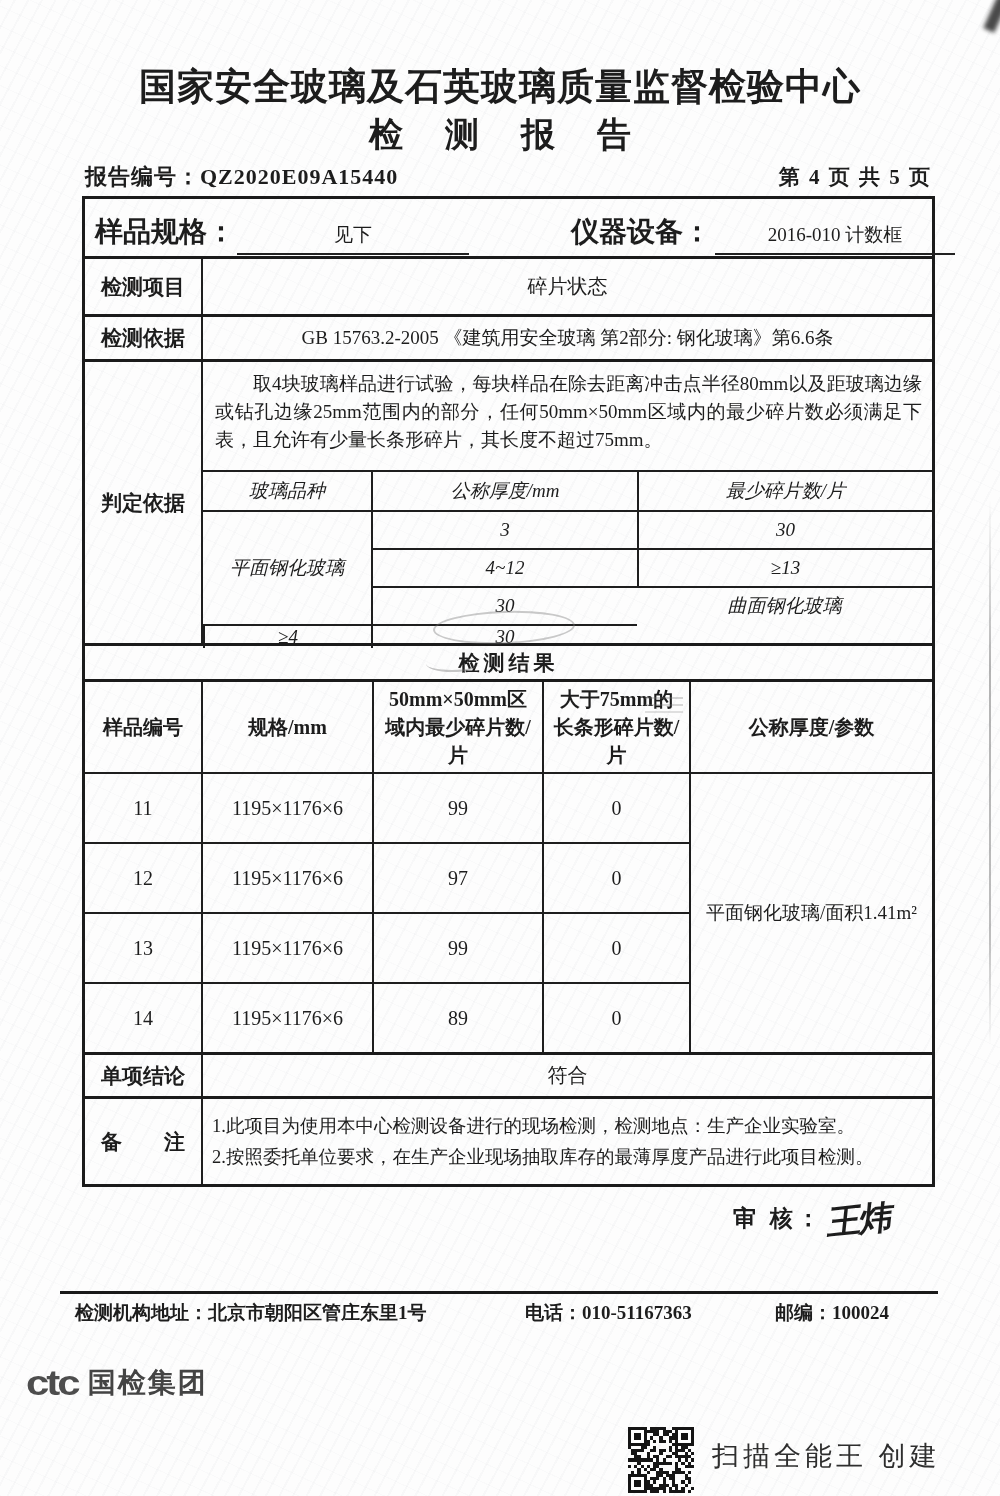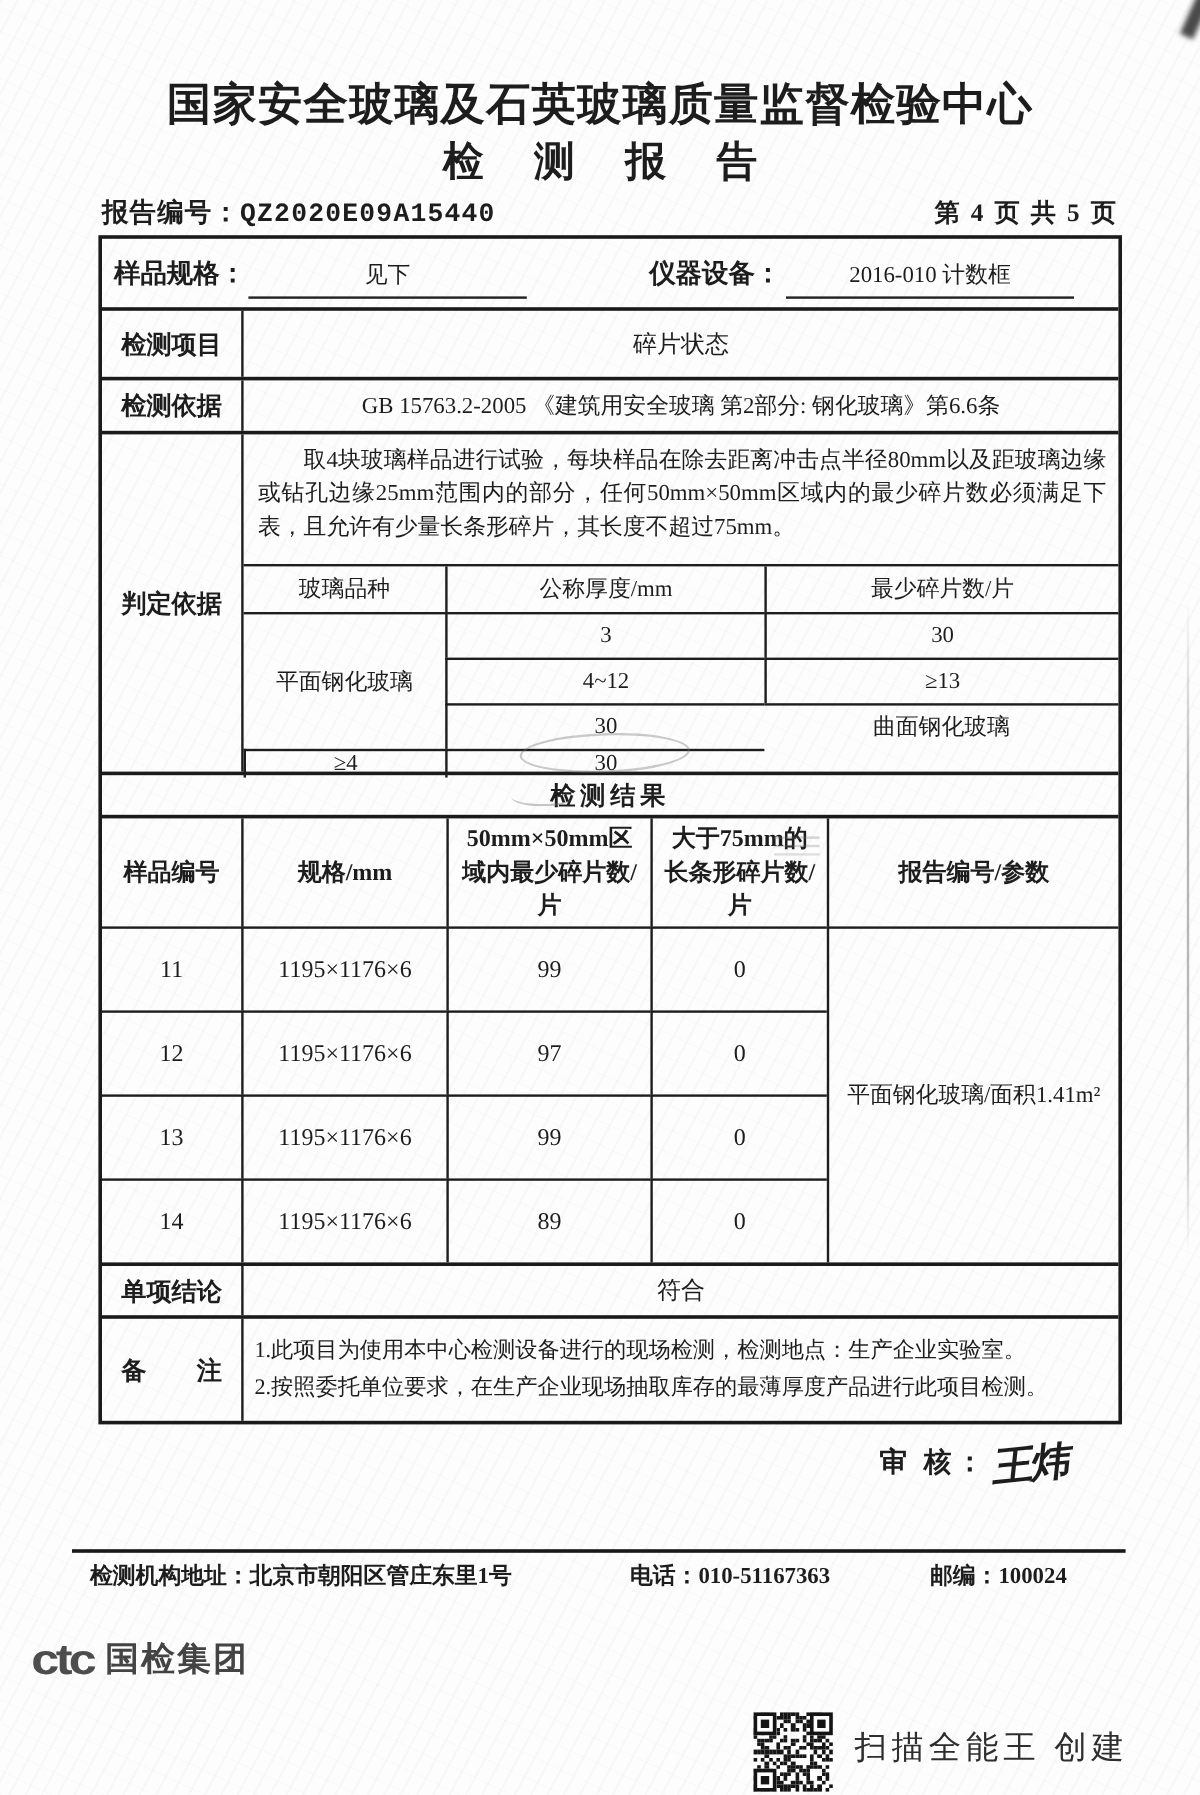--- a/index.html
+++ b/index.html
@@ -14,55 +14,55 @@
     font-family:"Liberation Serif","DejaVu Serif",serif;
     color:#1d1d1d;
   }
   
   .title1 { position:absolute; top:62px; left:0; width:100%;
     text-align:center; font-size:37px; font-weight:bold; letter-spacing:1px; }
   .title2 { position:absolute; top:112px; left:0; width:100%;
     text-align:center; font-size:34px; font-weight:bold; letter-spacing:42px; text-indent:42px; }
   .report-line { position:absolute; top:162px; left:85px; right:68px;
     display:flex; justify-content:space-between; align-items:baseline; }
-  .report-no { font-size:22px; font-weight:bold; letter-spacing:1px;font-family:Liberation Mono, monospace; }
+  .report-no { font-size:22px; font-weight:bold; letter-spacing:1px; }
   .page-ind { font-size:21px; font-weight:bold; letter-spacing:2px; }
 
   
   .maintable { position:absolute; left:82px; top:196px; width:853px;
     border:3px solid #1b1b1b; background:transparent; }
   .mrow { display:flex; align-items:stretch; border-top:3px solid #1b1b1b; }
   .mrow:first-child { border-top:none; }
   .label-col { flex:0 0 118px; border-right:2px solid #1e1e1e;
     display:flex; align-items:center; justify-content:center;
     font-weight:bold; font-size:21px; text-align:center; }
   .content-col { flex:1; display:flex; align-items:center; justify-content:center;
     font-size:20px; text-align:center; }
 
   
   .r-info { height:57px; display:flex; align-items:baseline; padding:14px 10px 0 10px; }
-  .info-label { font-weight:bold; font-size:22px; white-space:nowrap; }
+  .info-label { font-weight:bold; font-size:28px; white-space:nowrap; }
   .uline { border-bottom:2px solid #222; text-align:center; font-size:19px;
     padding-bottom:5px; }
   .uline.spec { flex:0 0 232px; margin-left:2px; }
   .info-label.inst { margin-left:102px; }
   .uline.inst { flex:0 0 240px; margin-left:4px; }
 
   .r-item  { height:58px; }
   .r-basis { height:45px; }
   .r-basis .content-col { font-size:19px; }
 
   
   .r-judge { height:284px; }
   .judge-right { flex:1; display:flex; flex-direction:column;gap:16px; }
   .judge-par { flex:0 0 90px; padding:8px 10px 0 12px; font-size:19px;
     line-height:28px; text-align:justify; text-indent:2em; }
   .judge-grid { flex:1; display:grid; border-top:2px solid #1e1e1e;
     grid-template-columns:168px 266px 1fr;
-    grid-template-rows:38px 38px 38px 38px 1fr; }
+    grid-template-rows:38px 38px 38px 38px 1fr;font-style:italic; }
   .jg { display:flex; align-items:center; justify-content:center;
     font-size:19px; border-left:2px solid #1e1e1e; border-top:2px solid #1e1e1e; }
   .jg.hd { font-weight:normal; border-top:none; }
   .jg.c1 { border-left:none; }
   .jg.span3 { grid-row:span 3; }
 
   
   .r-restitle { height:36px; font-weight:bold; font-size:21px;
     display:flex; align-items:center; justify-content:center; letter-spacing:4px; }
   .res-grid { display:grid; border-top:3px solid #1b1b1b;
@@ -181,21 +181,21 @@
       </div>
     </div>
 
     <div class="mrow r-restitle">检测结果</div>
 
     <div class="res-grid">
       <div class="rg hd c1">样品编号</div>
       <div class="rg hd">规格/mm</div>
       <div class="rg hd">50mm×50mm区域内最少碎片数/片</div>
       <div class="rg hd">大于75mm的长条形碎片数/片</div>
-      <div class="rg hd">报告编号/参数</div>
+      <div class="rg hd">公称厚度/参数</div>
 
       <div class="rg c1">11</div>
       <div class="rg">1195×1176×6</div>
       <div class="rg">99</div>
       <div class="rg">0</div>
       <div class="rg param">平面钢化玻璃/面积1.41m²</div>
 
       <div class="rg c1">12</div>
       <div class="rg">1195×1176×6</div>
       <div class="rg">97</div>

